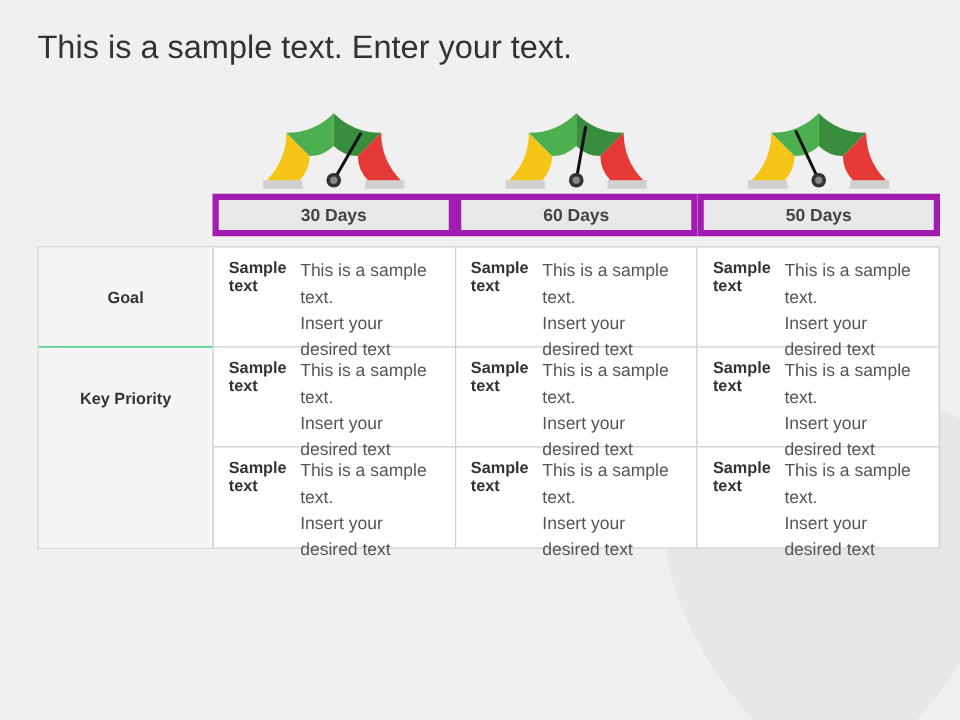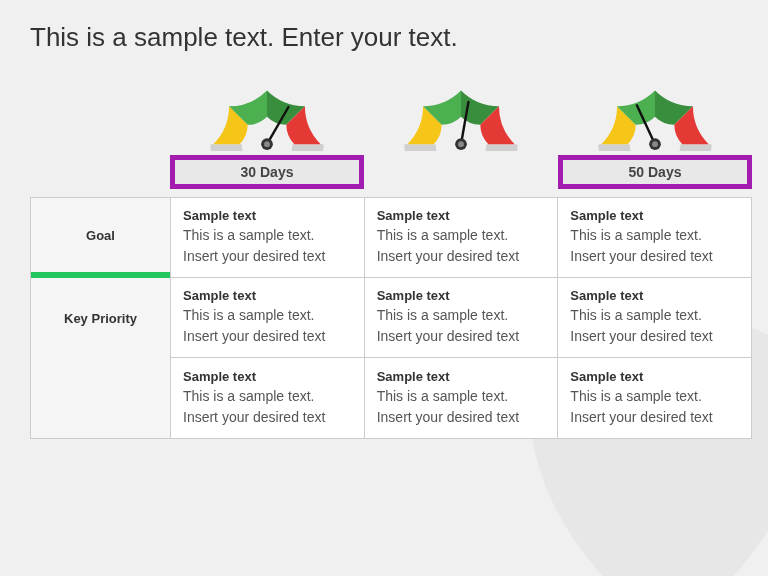--- a/index.html
+++ b/index.html
@@ -87,21 +87,21 @@
     }
 
     .row-label-cell {
       height: 80px;
       display: flex;
       align-items: center;
       justify-content: center;
       font-weight: 700;
       font-size: 13px;
       color: #333;
-      border-bottom: 6px solid #22c55e;
+      border-bottom: 1px solid #22c55e;
     }
 
     .row-label-cell:last-child {
       border-bottom: none;
     }
 
     .table-cols {
       flex: 1;
       display: flex;
     }
@@ -113,21 +113,21 @@
 
     .table-col:last-child {
       border-right: none;
     }
 
     .table-cell {
       height: 80px;
       padding: 8px 12px;
       border-bottom: 1px solid #ccc;
       display: flex;
-      flex-direction: column;
+      flex-direction: row;
       justify-content: center;
     }
 
     .table-cell:last-child {
       border-bottom: none;
     }
 
     .cell-title {
       font-size: 13px;
       font-weight: 600;
@@ -189,20 +189,21 @@
 
     <path d="M 70 20 A 55 55 0 0 0 108.89087296526012 36.10912703473989 L 89.79898987322333 55.20101012677667 A 28 28 0 0 1 70 47 Z" fill="#388e3c"></path>
 
     <path d="M 108.89087296526012 36.10912703473989 A 55 55 0 0 0 125 75 L 98 75 A 28 28 0 0 1 89.79898987322333 55.20101012677667 Z" fill="#e53935"></path>
 
     <line x1="70" y1="75" x2="77.64051981734494" y2="31.668458867462846" stroke="#111" stroke-width="2.5" stroke-linecap="round"></line>
 
     <circle cx="70" cy="75" r="6" fill="#333"></circle>
     <circle cx="70" cy="75" r="3" fill="#888"></circle>
   </svg></div>
+        <div class="gauge-label">60 Days</div>
       </div>
       <div class="gauge-col">
         <div class="gauge-wrapper"><svg class="gauge" viewBox="0 0 140 82" xmlns="http://www.w3.org/2000/svg">
 
     <path d="M 12 75 A 58 58 0 0 0 128 75 L 96 75 A 26 26 0 0 1 44 75 Z" fill="#d0d0d0"></path>
 
     <path d="M 15 75 A 55 55 0 0 0 31.109127034739892 36.109127034739885 L 50.20101012677667 55.201010126776666 A 28 28 0 0 1 42 75 Z" fill="#f5c518"></path>
 
     <path d="M 31.109127034739892 36.109127034739885 A 55 55 0 0 0 70 20 L 70 47 A 28 28 0 0 1 50.20101012677667 55.201010126776666 Z" fill="#4caf50"></path>
 

